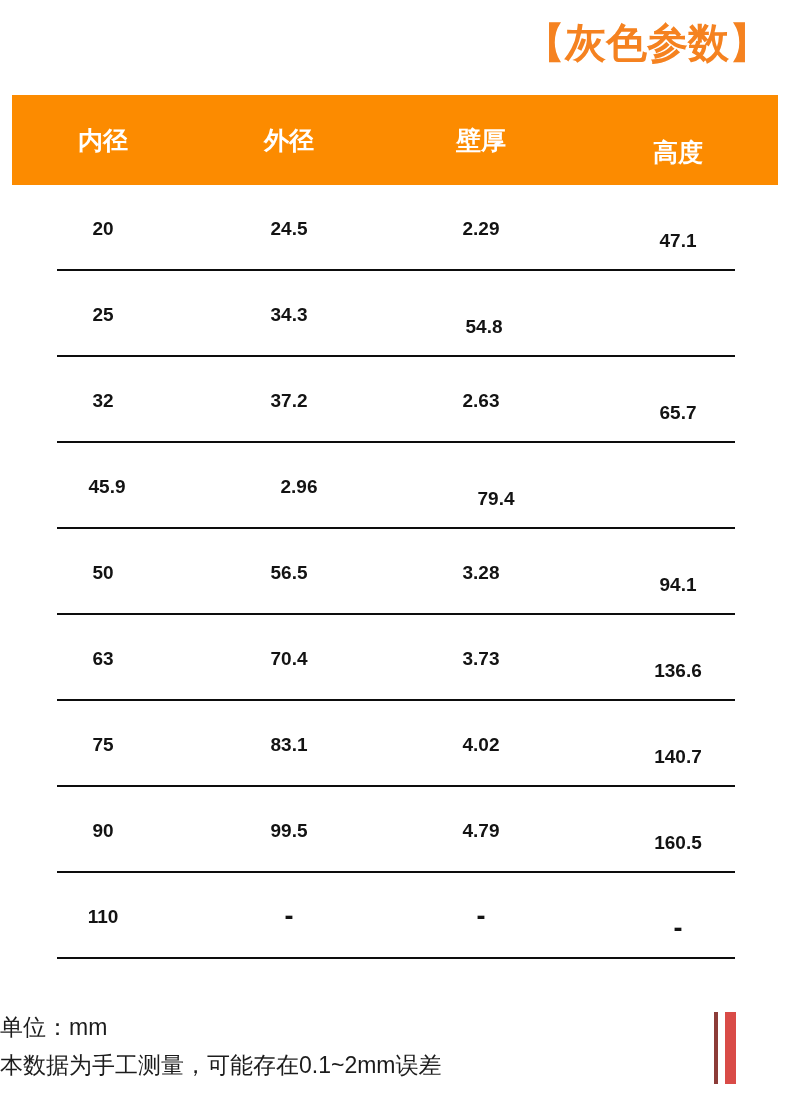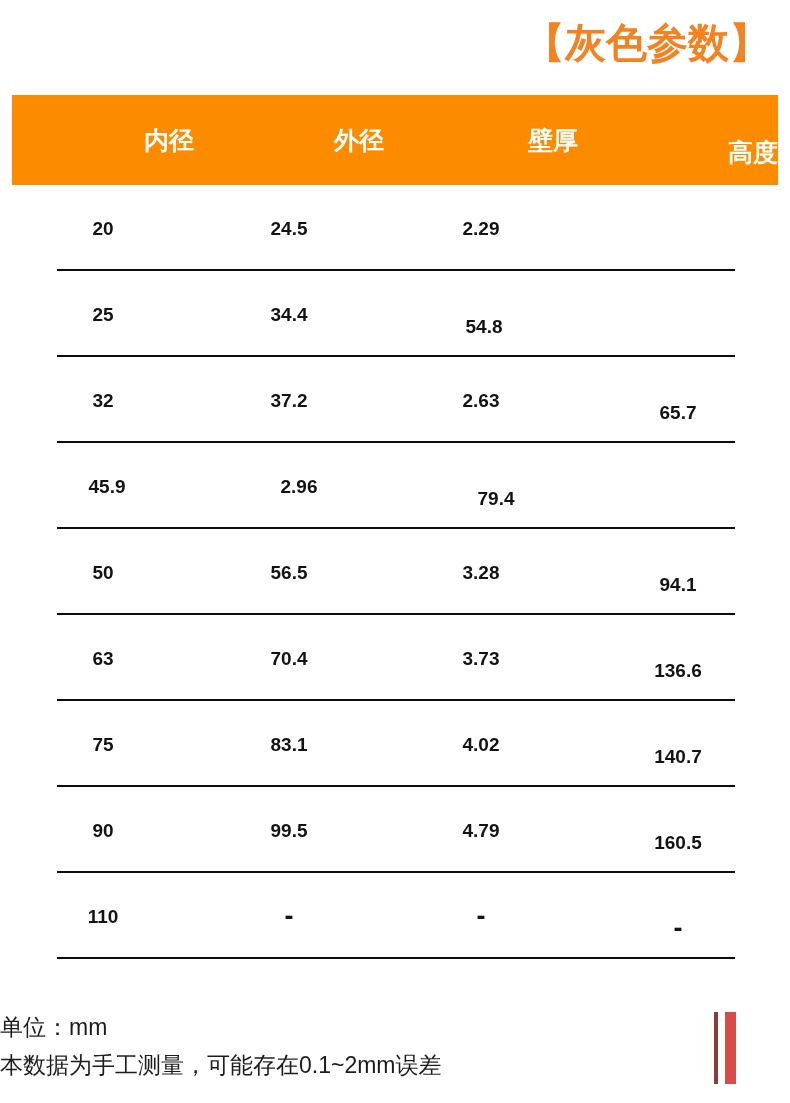--- a/index.html
+++ b/index.html
@@ -52,21 +52,21 @@
     background: #fc8b00;
     height: 90px;
     display: flex;
     align-items: center;
   }
 
   .th {
     color: #ffffff;
     font-size: 25px;
     font-weight: bold;
-    text-align: right;
+    text-align: center;
     line-height: 1;
     white-space: nowrap;
   }
 
   
   .col-1 { width: 182px; }
   .col-2 { width: 190px; }
   .col-3 { width: 194px; }
   .col-4 { width: 200px; margin-top: 25px; }
 
@@ -168,25 +168,26 @@
       <div class="th col-3">壁厚</div>
       <div class="th col-4">高度</div>
     </div>
 
     <div class="tbody">
 
       <div class="tr">
         <div class="td col-1">20</div>
         <div class="td col-2">24.5</div>
         <div class="td col-3">2.29</div>
+        <div class="td col-4">47.1</div>
       </div>
 
       <div class="tr">
         <div class="td col-1">25</div>
-        <div class="td col-2">34.4</div>
+        <div class="td col-2">34.3</div>
         <div class="td col-4">54.8</div>
       </div>
 
       <div class="tr">
         <div class="td col-1">32</div>
         <div class="td col-2">37.2</div>
         <div class="td col-3">2.63</div>
         <div class="td col-4">65.7</div>
       </div>
 

